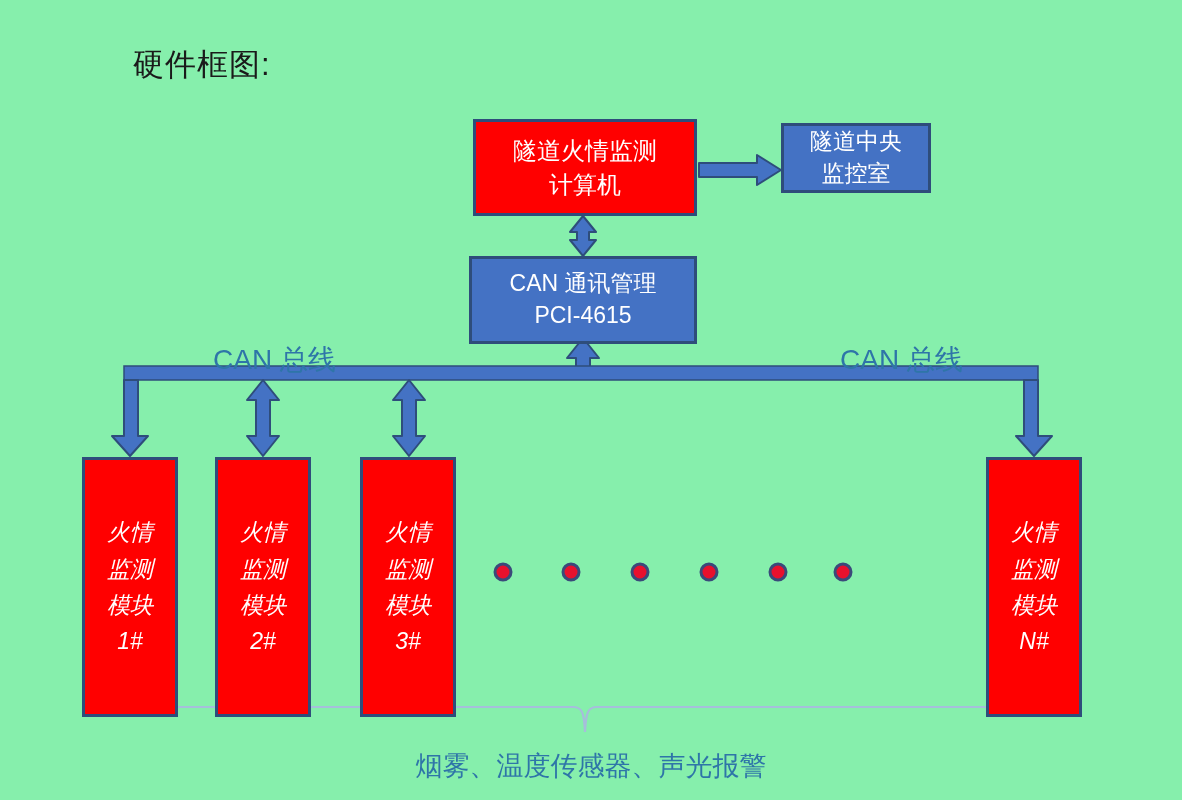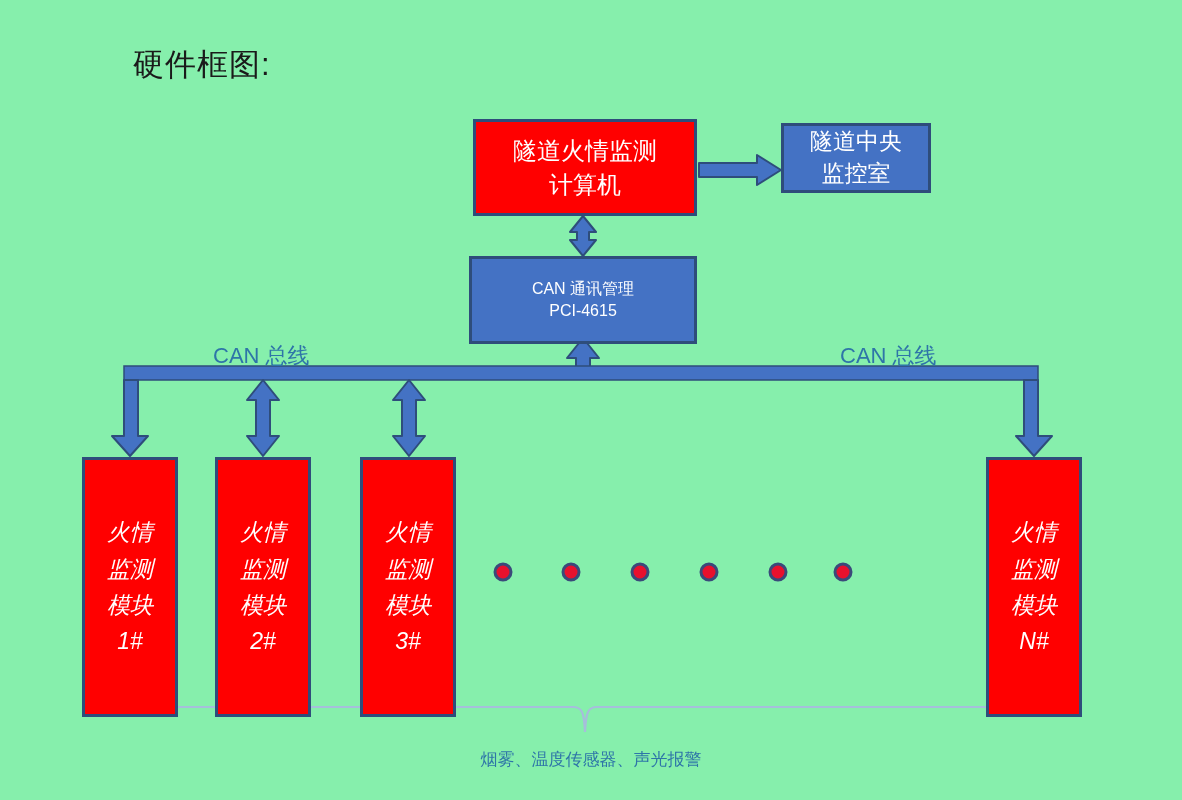--- a/index.html
+++ b/index.html
@@ -51,54 +51,54 @@
   #box-monitor-computer {
     left: 473px; top: 119px; width: 224px; height: 97px;
     font-size: 24px;
   }
   #box-central-room {
     left: 781px; top: 123px; width: 150px; height: 70px;
     font-size: 23px;
   }
   #box-can-manager {
     left: 469px; top: 256px; width: 228px; height: 88px;
-    font-size: 16px;
+    font-size: 23px;
   }
 
   
   .module {
     width: 96px;
     height: 260px;
     top: 457px;
     font-size: 23px;
     line-height: 1.58;
     justify-content: center;
     font-style: italic;
   }
   #module-1 { left: 82px; }
   #module-2 { left: 215px; }
   #module-3 { left: 360px; }
   #module-n { left: 986px; }
 
   
   .bus-label {
     position: absolute;
-    font-size: 22px;
+    font-size: 28px;
     color: #2E75A8;
     white-space: nowrap;
   }
   #bus-label-left { left: 213px; top: 341px; }
   #bus-label-right { left: 840px; top: 341px; }
 
   
   #sensor-caption {
     position: absolute;
     left: 0; top: 748px; width: 1182px;
     text-align: center;
-    font-size: 17px;
+    font-size: 27px;
     color: #2E75A8;
   }
 
   
   #vector-layer {
     position: absolute;
     left: 0; top: 0;
     width: 1182px; height: 800px;
     pointer-events: none;
   }

